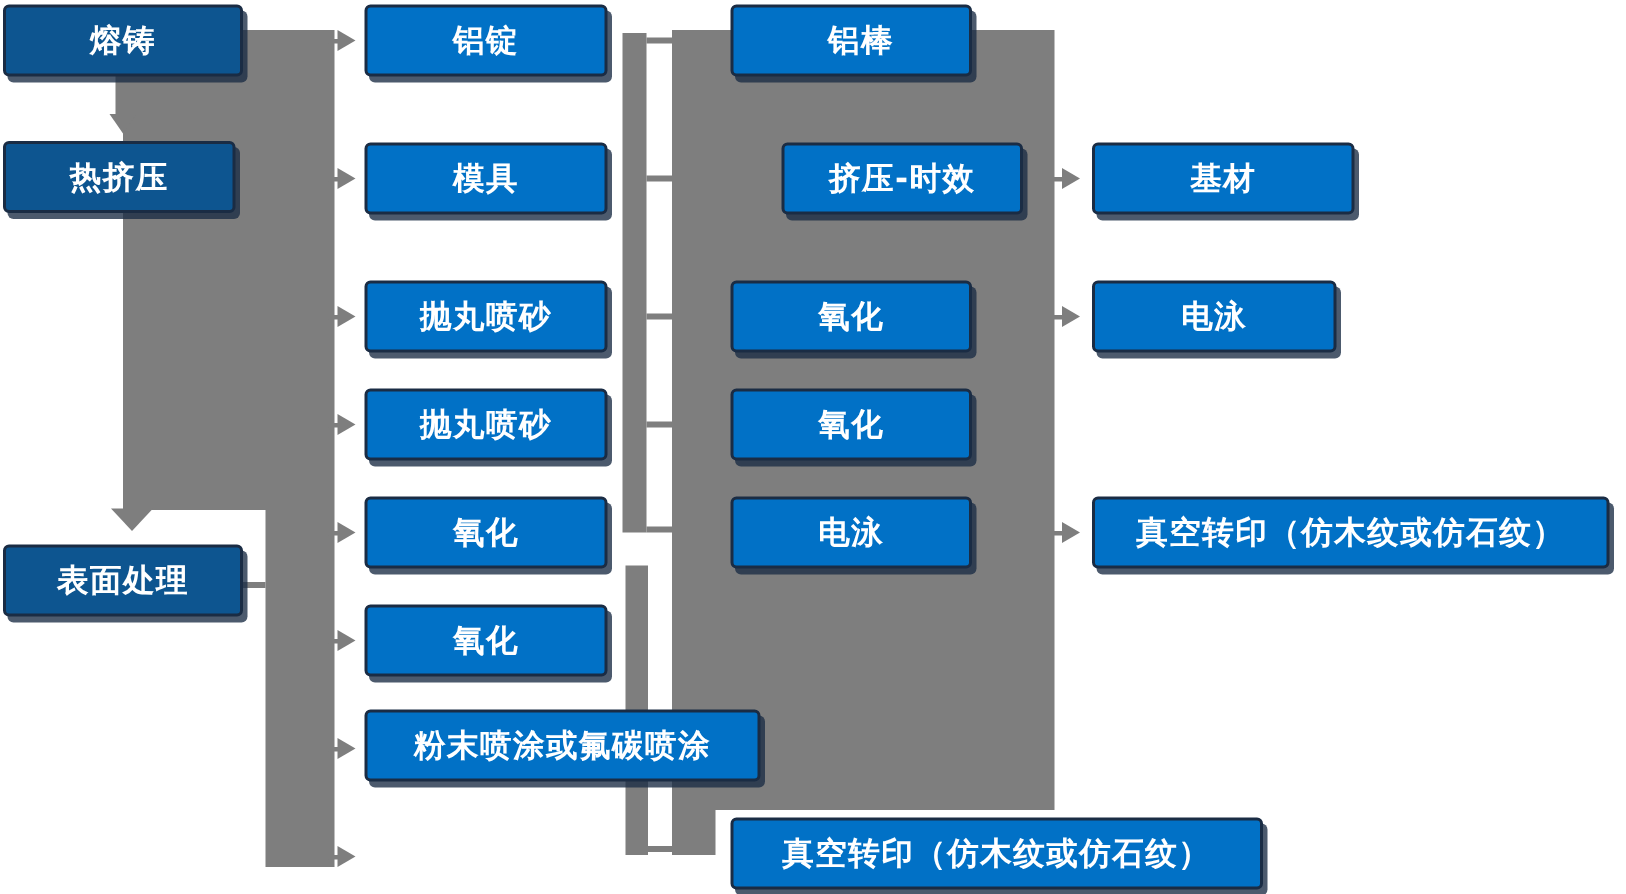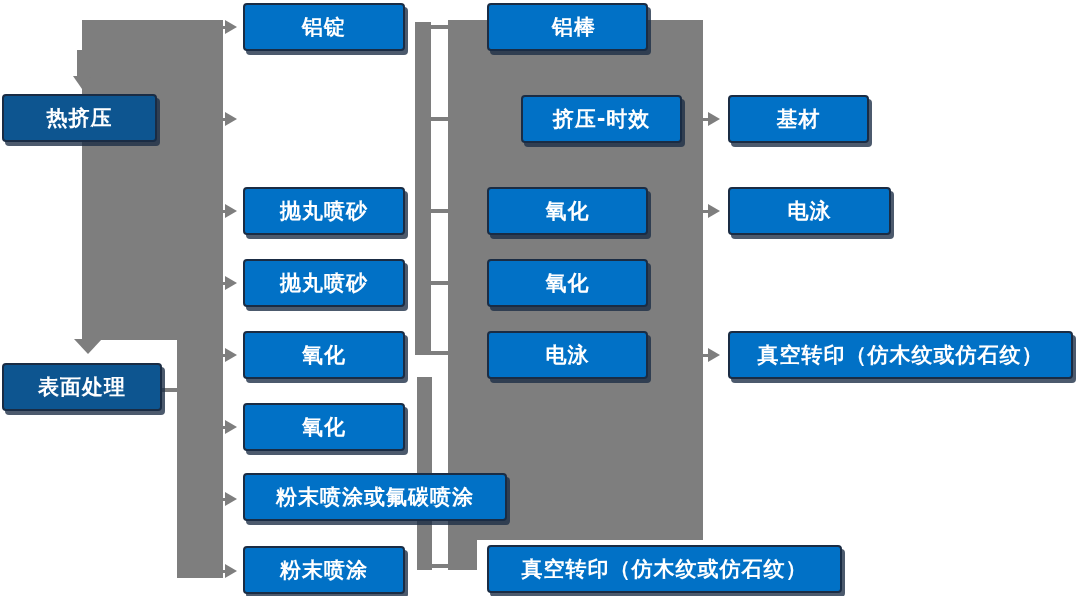--- a/index.html
+++ b/index.html
@@ -108,47 +108,50 @@
     </div>
   <div class="arrow-e" style="left:702px;top:204px;">
       <div class="stem"></div>
       <div class="head"></div>
     </div>
   <div class="arrow-e" style="left:702px;top:348px;">
       <div class="stem"></div>
       <div class="head"></div>
     </div>
 
+  <div class="node dark" style="left:2px;top:3px;width:160px;">
+      <span>熔铸</span>
+    </div>
   <div class="node dark" style="left:2px;top:94px;width:155px;">
       <span>热挤压</span>
     </div>
   <div class="node dark" style="left:2px;top:363px;width:160px;">
       <span>表面处理</span>
     </div>
 
   <div class="node" style="left:243px;top:3px;width:162px;">
       <span>铝锭</span>
+    </div>
+  <div class="node" style="left:243px;top:95px;width:162px;">
+      <span>模具</span>
     </div>
   <div class="node" style="left:243px;top:187px;width:162px;">
       <span>抛丸喷砂</span>
     </div>
   <div class="node" style="left:243px;top:259px;width:162px;">
       <span>抛丸喷砂</span>
     </div>
   <div class="node" style="left:243px;top:331px;width:162px;">
       <span>氧化</span>
     </div>
   <div class="node" style="left:243px;top:403px;width:162px;">
       <span>氧化</span>
     </div>
   <div class="node" style="left:243px;top:473px;width:264px;align-items:center;">
       <span>粉末喷涂或氟碳喷涂</span>
-    </div>
-  <div class="node" style="left:243px;top:546px;width:162px;">
-      <span>粉末喷涂</span>
     </div>
 
   <div class="node" style="left:487px;top:3px;width:161px;padding-left:13px;">
       <span>铝棒</span>
     </div>
   <div class="node" style="left:487px;top:95px;width:161px;margin-left:34px;">
       <span>挤压-时效</span>
     </div>
   <div class="node" style="left:487px;top:187px;width:161px;">
       <span>氧化</span>
@@ -156,21 +159,21 @@
   <div class="node" style="left:487px;top:259px;width:161px;">
       <span>氧化</span>
     </div>
   <div class="node" style="left:487px;top:331px;width:161px;">
       <span>电泳</span>
     </div>
   <div class="node" style="left:487px;top:545px;width:355px;">
       <span>真空转印（仿木纹或仿石纹）</span>
     </div>
 
-  <div class="node" style="left:728px;top:95px;width:141px;">
+  <div class="node" style="left:728px;top:95px;width:175px;">
       <span>基材</span>
     </div>
   <div class="node" style="left:728px;top:187px;width:163px;">
       <span>电泳</span>
     </div>
   <div class="node" style="left:728px;top:331px;width:345px;">
       <span>真空转印（仿木纹或仿石纹）</span>
     </div>
 
 </div>

